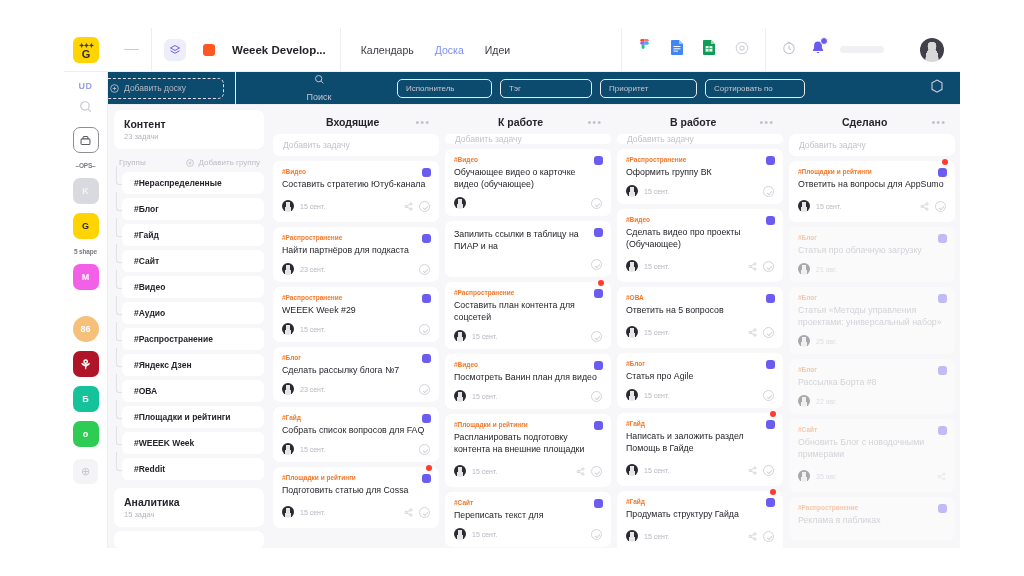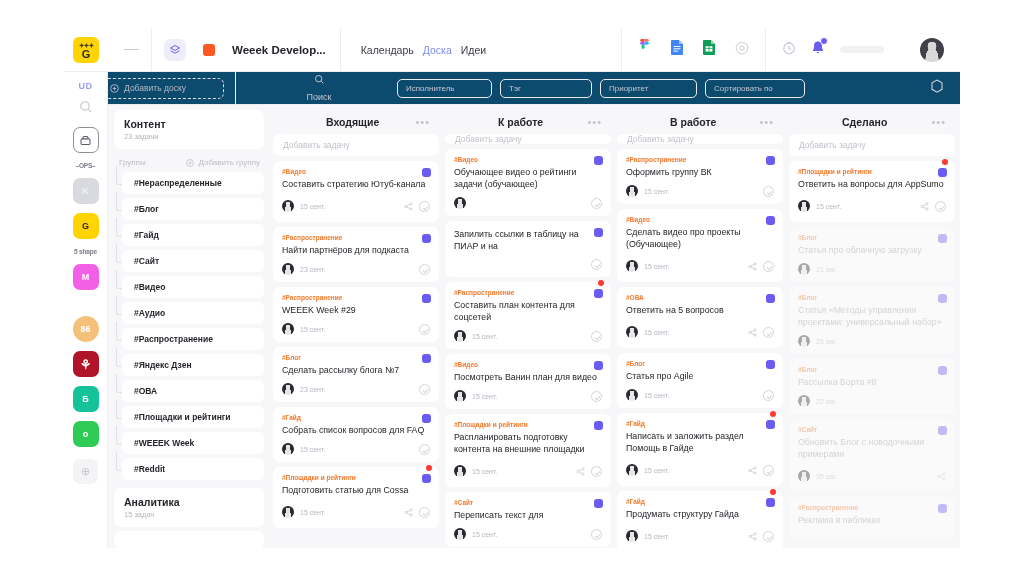--- a/index.html
+++ b/index.html
@@ -50,21 +50,21 @@
   .hdr-proj {
     display:flex; align-items:center; height:44px; padding:0 14px 0 12px;
     border-left:1px solid #eeeef1; border-right:1px solid #eeeef1; gap:17px;
   }
   .hdr-stack {
     width:22px; height:22px; border-radius:6px; background:#eeeefb;
     display:flex; align-items:center; justify-content:center; color:#6a5cf0;
   }
   .proj-square { width:12px; height:12px; border-radius:3px; background:#FF5722; }
   .proj-name { font-size:11.5px; font-weight:bold; color:#24242b; white-space:nowrap; }
-  .hdr-nav { display:flex; align-items:flex-end; gap:9px; margin-left:20px; }
+  .hdr-nav { display:flex; align-items:flex-end; gap:21px; margin-left:20px; }
   .hdr-nav a { font-size:10.5px; color:#3c3c46; text-decoration:none; }
   .hdr-nav a.active { color:#7b8ef0; }
   .hdr-spacer { flex:1; }
   .hdr-apps {
     display:flex; align-items:center; gap:20px; height:44px;
     padding:0 16px; border-left:1px solid #eeeef1; border-right:1px solid #eeeef1;
   }
   .hdr-right { display:flex; align-items:center; gap:14px; padding:0 12px 0 16px; }
   .avatar {
     width:24px; height:24px; border-radius:50%;
@@ -510,21 +510,21 @@
         </div>
         <div class="col">
           <div class="col-head">
             <span class="nm">К работе</span>
             <span class="dots">•••</span>
           </div>
           <div class="col-add">Добавить задачу</div>
           <div class="card">
             <span class="blue-dot"></span>
             <div class="tag">#Видео</div>
-            <div class="title">Обучающее видео о рейтинги задачи (обучающее)</div>
+            <div class="title">Обучающее видео о карточке видео (обучающее)</div>
             <div class="foot">
               <span class="ava"></span>
               <span class="fspacer"></span>
               <span class="chk"></span>
             </div>
           </div>
           <div class="card">
             <span class="blue-dot"></span>
             <div class="title">Запилить ссылки в таблицу на ПИАР и на</div>
             <div class="foot">

